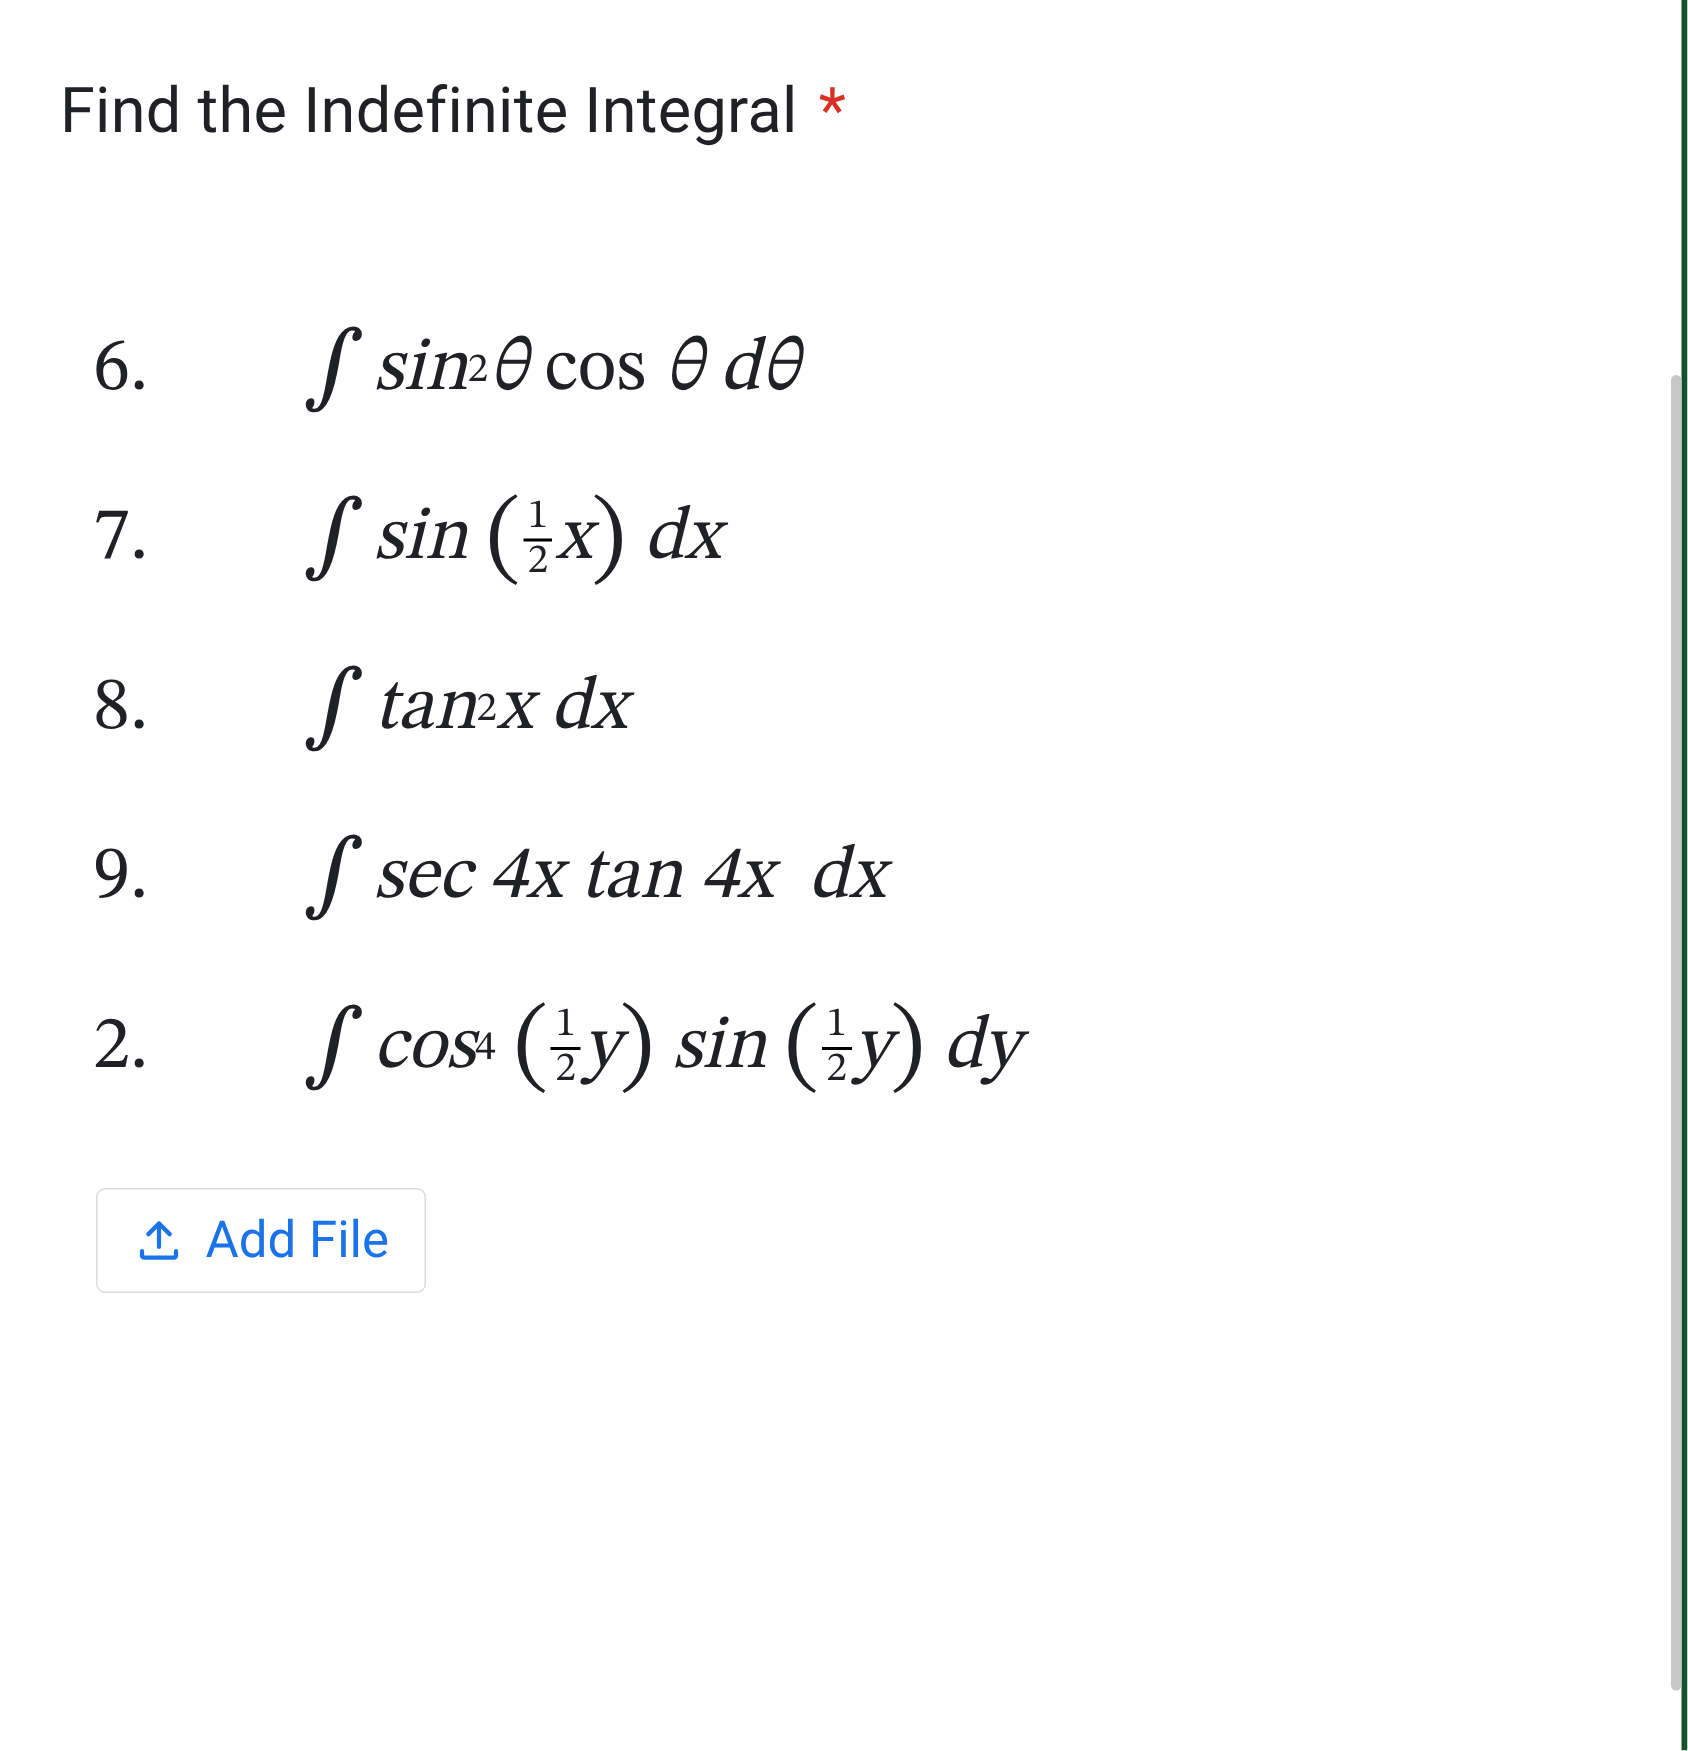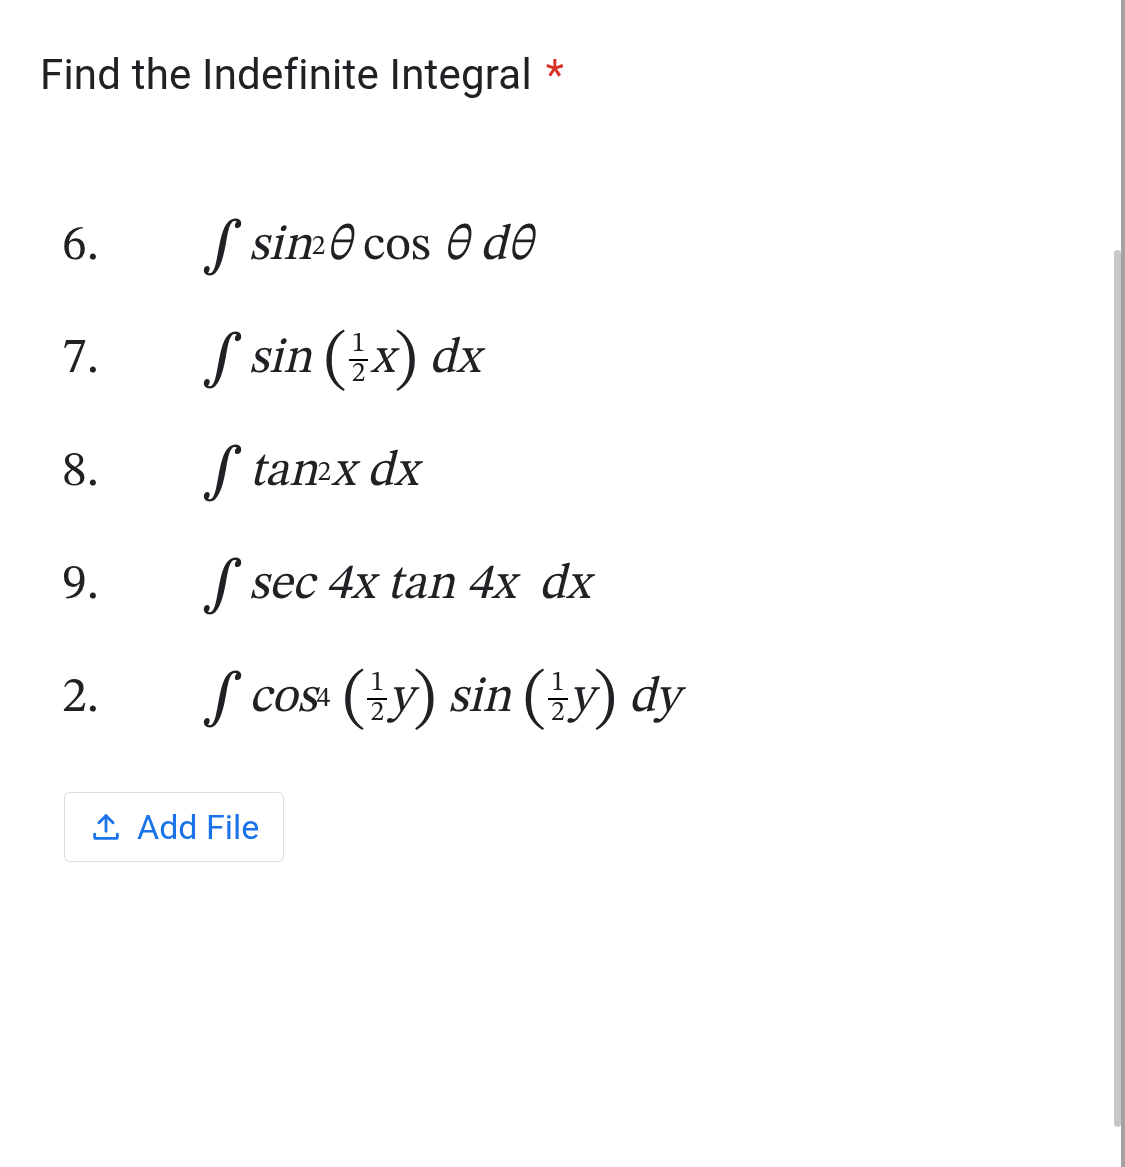--- a/index.html
+++ b/index.html
@@ -8,21 +8,21 @@
     background: #ffffff;
     font-family: "Google Sans", "Roboto", Arial, sans-serif;
     color: #202124;
   }
   .page {
     width: 1125px;
     height: 1167px;
     box-sizing: border-box;
     padding: 50px 18px 40px 40px;
     position: relative;
-    border-right: 4px solid #a3a3a3;
+    border-right: 4px solid #14532d;
   }
   .page::after {
     content: "";
     position: absolute;
     right: 0;
     top: 250px;
     bottom: 40px;
     width: 7px;
     background: #c8c8c8;
     border-radius: 4px;

